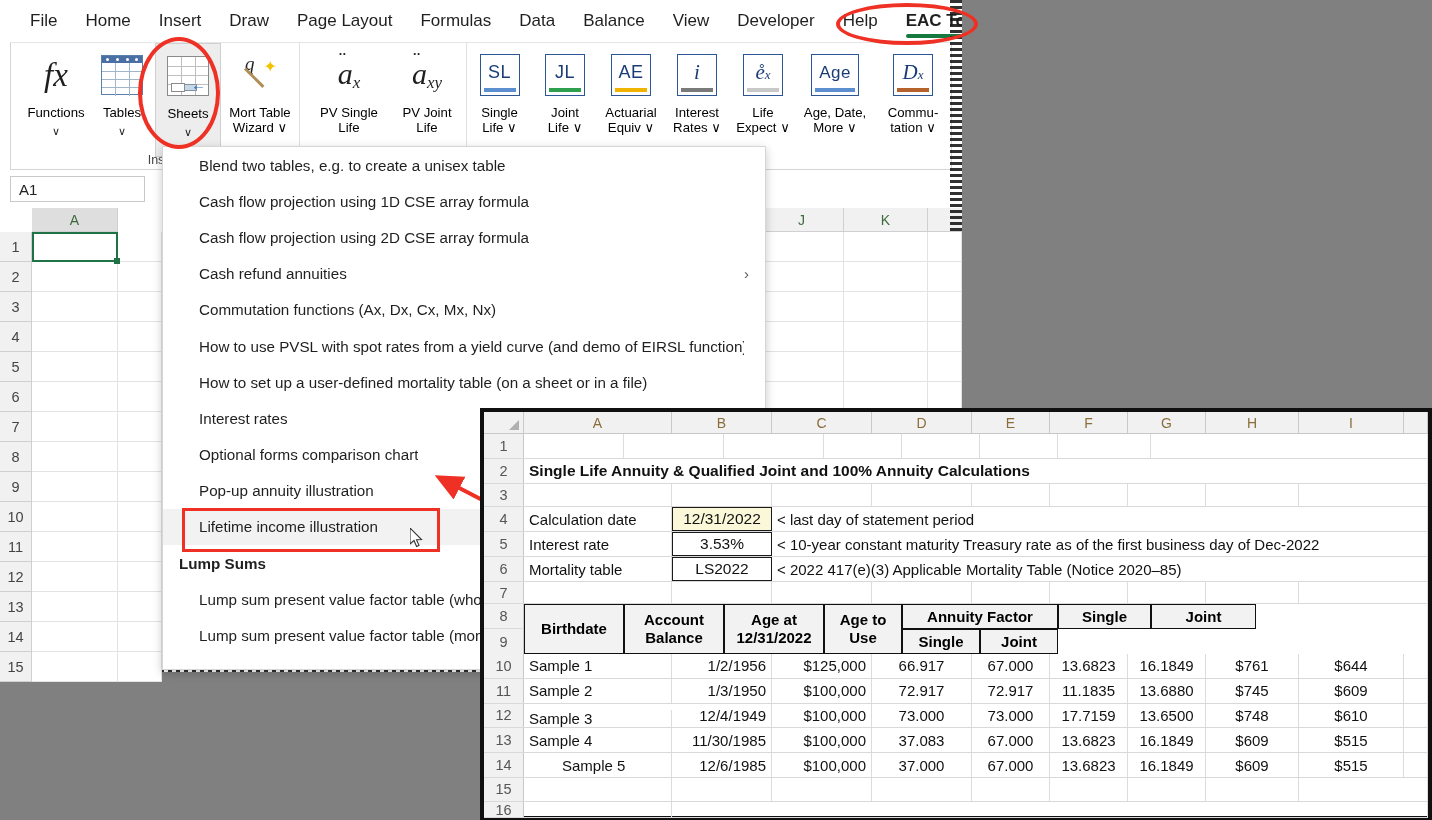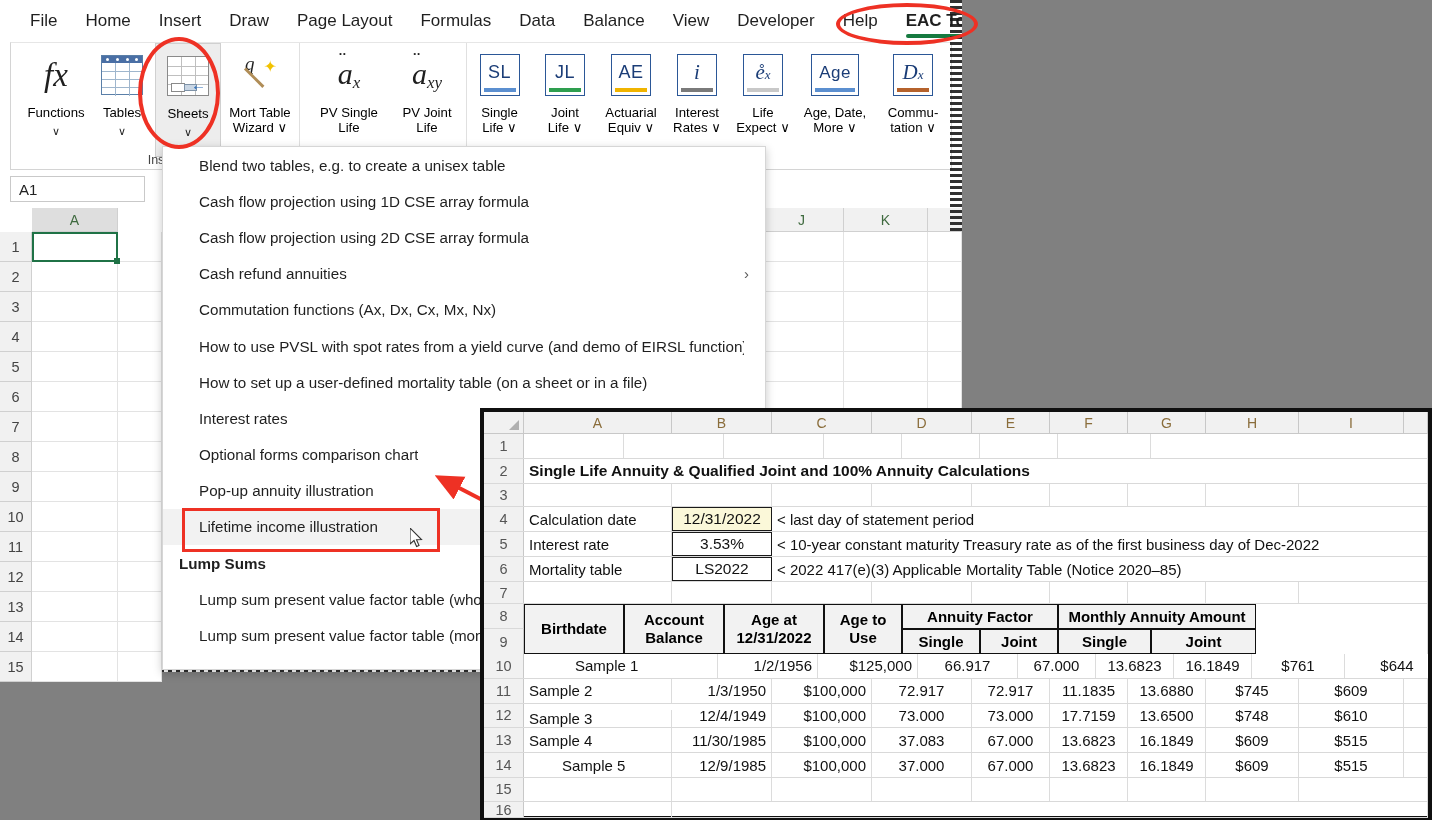--- a/index.html
+++ b/index.html
@@ -630,33 +630,32 @@
       <div class="hdrcell" style="flex:0 0 78px; white-space:pre-line" data-interactable="false">Age to
 Use</div>
       <div style="flex:0 0 156px; display:flex; flex-direction:column;" data-interactable="false">
         <div class="hdrcell" style="height:25px" data-interactable="false">Annuity Factor</div>
         <div style="display:flex; height:25px;">
           <div class="hdrcell" style="flex:0 0 78px" data-interactable="false">Single</div>
           <div class="hdrcell" style="flex:0 0 78px" data-interactable="false">Joint</div>
         </div>
       </div>
       <div style="flex:0 0 198px; display:flex; flex-direction:column;" data-interactable="false">
-        <div class="hdrcell" style="height:25px" data-interactable="false">Monthly Annuity Amount</div>
         <div style="display:flex; height:25px;">
           <div class="hdrcell" style="flex:0 0 93px" data-interactable="false">Single</div>
           <div class="hdrcell" style="flex:0 0 105px" data-interactable="false">Joint</div>
         </div>
       </div>
       <div class="ss-cell" style="flex:1" data-interactable="true"></div>
     </div>
 
     <div id="datarows" data-interactable="false">
         <div class="ss-row" data-interactable="false" style="height: 24.8px;">
           <div class="ss-rowhdr" data-interactable="true">10</div>
-          <div class="ss-cell" data-interactable="true" style="flex: 0 0 148px; margin-left: 46px;">Sample 1</div>
+          <div class="ss-cell" data-interactable="true" style="flex: 0 0 148px;">Sample 1</div>
           <div class="ss-cell num" data-interactable="true" style="flex: 0 0 100px;">1/2/1956</div>
           <div class="ss-cell num" data-interactable="true" style="flex: 0 0 100px;">$125,000</div>
           <div class="ss-cell ctr" data-interactable="true" style="flex: 0 0 100px;">66.917</div>
           <div class="ss-cell ctr" data-interactable="true" style="flex: 0 0 78px;">67.000</div>
           <div class="ss-cell ctr" data-interactable="true" style="flex: 0 0 78px;">13.6823</div>
           <div class="ss-cell ctr" data-interactable="true" style="flex: 0 0 78px;">16.1849</div>
           <div class="ss-cell ctr" data-interactable="true" style="flex: 0 0 93px;">$761</div>
           <div class="ss-cell ctr" data-interactable="true" style="flex: 0 0 105px;">$644</div>
           <div class="ss-cell" data-interactable="true" style="flex: 1 1 0%;"></div>
         </div>
@@ -695,21 +694,21 @@
           <div class="ss-cell ctr" data-interactable="true" style="flex: 0 0 78px;">67.000</div>
           <div class="ss-cell ctr" data-interactable="true" style="flex: 0 0 78px;">13.6823</div>
           <div class="ss-cell ctr" data-interactable="true" style="flex: 0 0 78px;">16.1849</div>
           <div class="ss-cell ctr" data-interactable="true" style="flex: 0 0 93px;">$609</div>
           <div class="ss-cell ctr" data-interactable="true" style="flex: 0 0 105px;">$515</div>
           <div class="ss-cell" data-interactable="true" style="flex: 1 1 0%;"></div>
         </div>
         <div class="ss-row" data-interactable="false" style="height: 24.8px;">
           <div class="ss-rowhdr" data-interactable="true">14</div>
           <div class="ss-cell" data-interactable="true" style="flex: 0 0 148px; padding-left: 38px;">Sample 5</div>
-          <div class="ss-cell num" data-interactable="true" style="flex: 0 0 100px;">12/9/1985</div>
+          <div class="ss-cell num" data-interactable="true" style="flex: 0 0 100px;">12/6/1985</div>
           <div class="ss-cell num" data-interactable="true" style="flex: 0 0 100px;">$100,000</div>
           <div class="ss-cell ctr" data-interactable="true" style="flex: 0 0 100px;">37.000</div>
           <div class="ss-cell ctr" data-interactable="true" style="flex: 0 0 78px;">67.000</div>
           <div class="ss-cell ctr" data-interactable="true" style="flex: 0 0 78px;">13.6823</div>
           <div class="ss-cell ctr" data-interactable="true" style="flex: 0 0 78px;">16.1849</div>
           <div class="ss-cell ctr" data-interactable="true" style="flex: 0 0 93px;">$609</div>
           <div class="ss-cell ctr" data-interactable="true" style="flex: 0 0 105px;">$515</div>
           <div class="ss-cell" data-interactable="true" style="flex: 1 1 0%;"></div>
         </div>
       </div>

